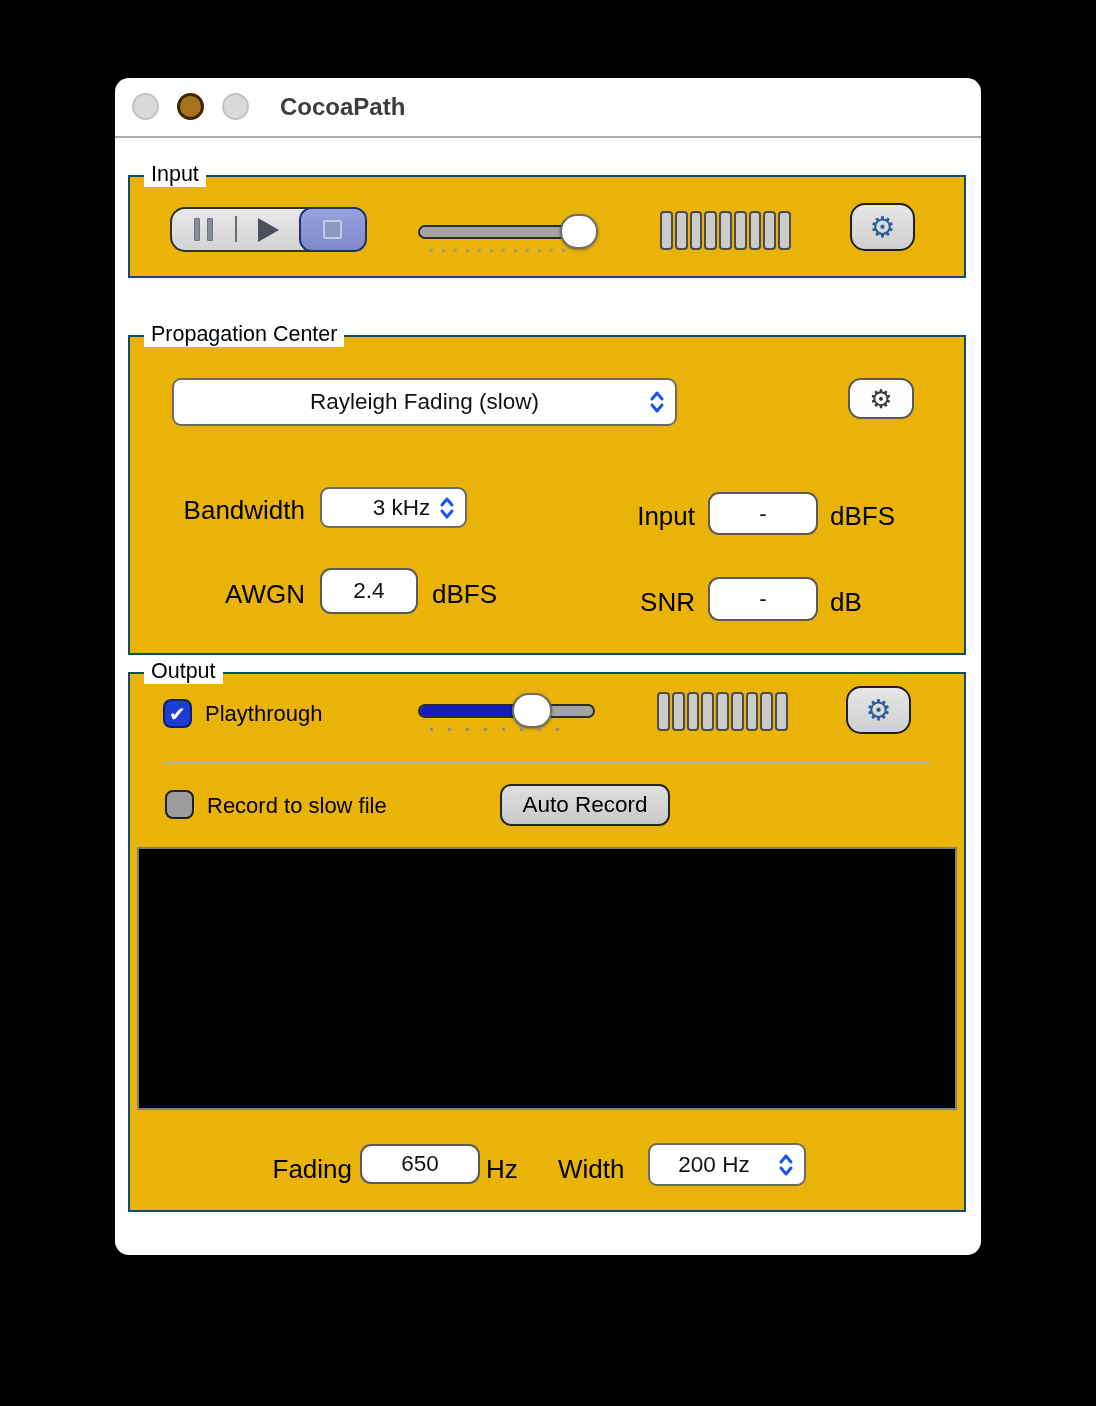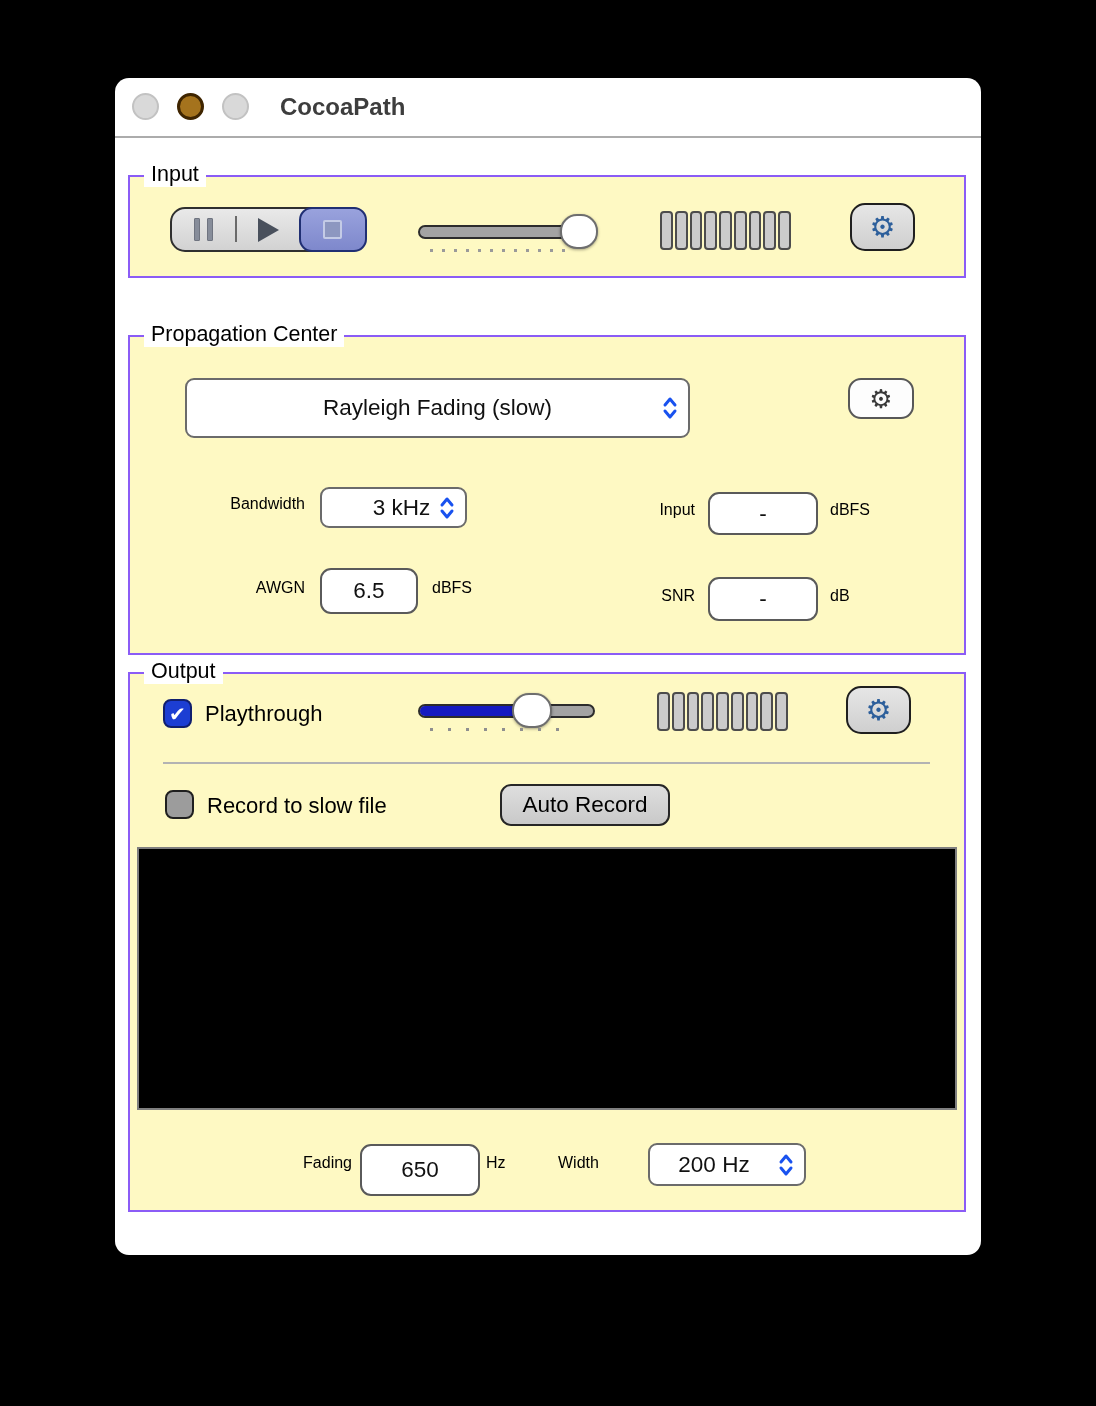--- a/index.html
+++ b/index.html
@@ -14,21 +14,21 @@
     border-bottom:2px solid #acacac; border-radius:14px 14px 0 0;text-align:center; }
   .tl { position:absolute; top:15px; width:27px; height:27px; border-radius:50%; }
   .tl.gray   { background:#d9d9d9; border:2px solid #c2c2c2; }
   .tl.orange { background:#a5731d; border:3px solid #3f2500; }
   .tl1 { left:17px; } .tl2 { left:62px; } .tl3 { left:107px; }
   .title { position:absolute; left:165px; top:0; line-height:58px;
     font-size:24px; font-weight:bold; color:#3d3d3d; }
 
   
   .groupbox { position:absolute; left:13px; width:838px;
-    border:2px solid #8b5cf6; background:#fef9c3;padding-left:28px; }
+    border:2px solid #0c4a6e; background:#eab308;padding-left:28px; }
   .grouplabel { position:absolute; top:-15px; left:14px; background:#fff;
     padding:0 7px; font-size:21.5px; color:#000; white-space:nowrap; }
   .box-input  { top:97px;  height:103px; }
   .box-prop   { top:257px; height:320px; }
   .box-output { top:594px; height:540px; }
 
   
   .segmented { position:absolute; left:40px; top:30px; width:196px; height:45px;
     background:linear-gradient(#e9e9e9,#d2d2d2); border:2.5px solid #2f2f2f;
     border-radius:15px; }
@@ -82,21 +82,21 @@
   
   .dropdown { position:absolute; background:#fff; border:2px solid #6b6b6b;
     border-radius:9px; display:flex; align-items:center; justify-content:center;
     cursor:pointer; }
   .dd-text { font-size:22.5px; color:#111; }
   .chevrons { position:absolute; right:10px; top:50%; transform:translateY(-50%);
     display:flex; }
   .field { position:absolute; background:#fff; border:2px solid #5a5a5a;
     border-radius:11px; display:flex; align-items:center; justify-content:center;
     font-size:22.5px; color:#111; }
-  .lbl { position:absolute; font-size:16px; color:#000; white-space:nowrap; }
+  .lbl { position:absolute; font-size:26px; color:#000; white-space:nowrap; }
   .lbl.r { text-align:right; }
 
   
   .checkbox { position:absolute; width:29px; height:29px; border-radius:8px;
     cursor:pointer; display:flex; align-items:center; justify-content:center; }
   .checkbox.on  { background:#1c3ed3; border:2px solid #101f6e; }
   .checkbox.off { background:#9c9c9c; border:2.5px solid #1f1f1f; }
   .checkmark { font-family:"DejaVu Sans", sans-serif; color:#fff; font-size:20px;
     font-weight:bold; line-height:1; }
   .cb-label { position:absolute; font-size:22px; color:#000; white-space:nowrap; }
@@ -173,21 +173,21 @@
       </div>
 
     <div class="gearbtn bold" style="left:720px; top:26px;">
       <span class="gear blue">⚙</span>
     </div>
   </div>
 
   <div class="groupbox box-prop">
     <div class="grouplabel">Propagation Center</div>
 
-    <div class="dropdown" style="left:55px; top:41px; width:505px; height:60px;">
+    <div class="dropdown" style="left:42px; top:41px; width:505px; height:48px;">
       <span class="dd-text">Rayleigh Fading (slow)</span>
       <span class="chevrons">
         <svg width="16" height="26" viewBox="0 0 16 26">
             <use href="#updown"></use>
           </svg>
       </span>
     </div>
 
     <div class="gearbtn lite" style="left:718px; top:41px;">
       <span class="gear dark">⚙</span>
@@ -201,21 +201,21 @@
             <use href="#updown"></use>
           </svg>
       </span>
     </div>
 
     <div class="lbl r" style="left:455px; top:164px; width:110px;">Input</div>
     <div class="field" style="left:578px; top:155px; width:110px; height:43px;">-</div>
     <div class="lbl" style="left:700px; top:164px;">dBFS</div>
 
     <div class="lbl r" style="left:18px; top:242px; width:157px;">AWGN</div>
-    <div class="field" style="left:190px; top:231px; width:98px; height:46px;">6.5</div>
+    <div class="field" style="left:190px; top:231px; width:98px; height:46px;">2.4</div>
     <div class="lbl" style="left:302px; top:242px;">dBFS</div>
 
     <div class="lbl r" style="left:455px; top:250px; width:110px;">SNR</div>
     <div class="field" style="left:578px; top:240px; width:110px; height:44px;">-</div>
     <div class="lbl" style="left:700px; top:250px;">dB</div>
   </div>
 
   <div class="groupbox box-output">
     <div class="grouplabel">Output</div>
 
@@ -251,21 +251,21 @@
     <div class="separator"></div>
 
     <div class="checkbox off" style="left:35px; top:116px;"></div>
     <div class="cb-label" style="left:77px; top:119px;">Record to slow file</div>
 
     <button class="pushbtn">Auto Record</button>
 
     <div class="display"></div>
 
     <div class="lbl r" style="left:120px; top:480px; width:102px;">Fading</div>
-    <div class="field" style="left:230px; top:470px; width:120px; height:52px;">650</div>
+    <div class="field" style="left:230px; top:470px; width:120px; height:40px;">650</div>
     <div class="lbl" style="left:356px; top:480px;">Hz</div>
 
     <div class="lbl" style="left:428px; top:480px;">Width</div>
     <div class="dropdown" style="left:518px; top:469px; width:158px; height:43px;">
       <span class="dd-text" style="margin-right:26px;">200 Hz</span>
       <span class="chevrons">
         <svg width="16" height="26" viewBox="0 0 16 26">
             <use href="#updown"></use>
           </svg>
       </span>

